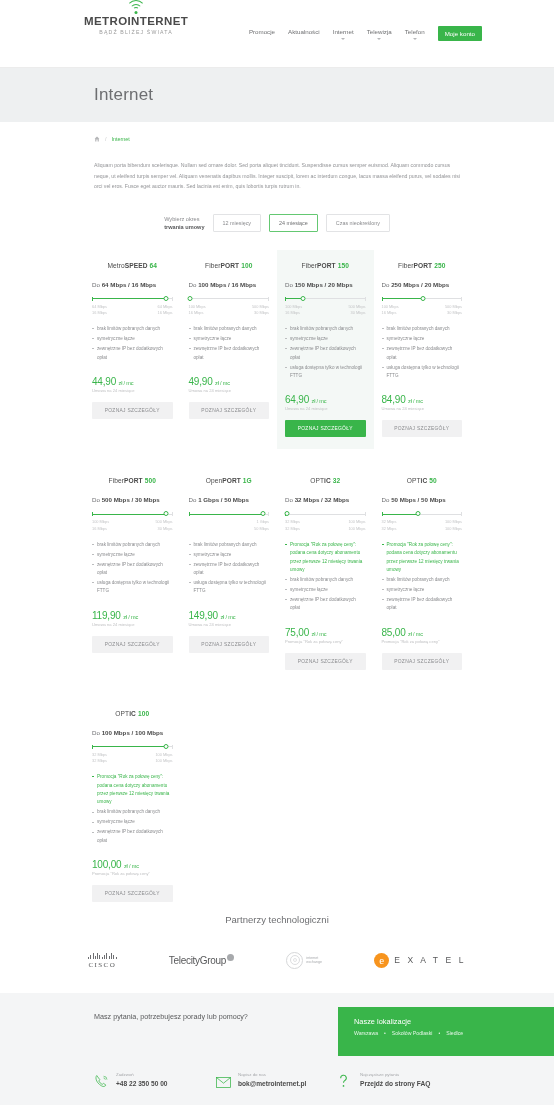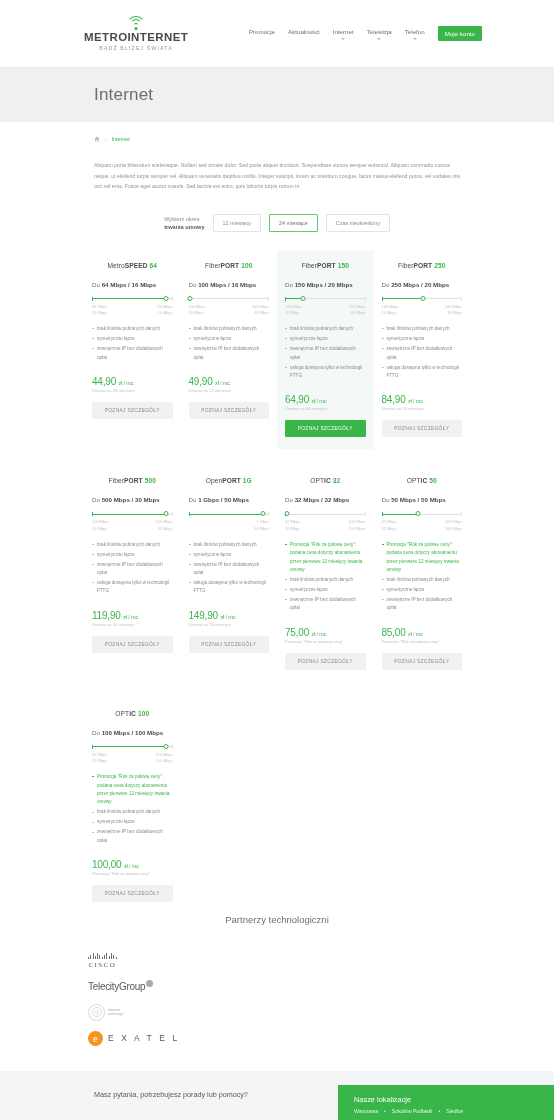--- a/index.html
+++ b/index.html
@@ -13,21 +13,20 @@
   }
   body { width: 554px; overflow-x: hidden; }
 
   .page { width: 554px; position: relative; }
 
   
   .header {
     height: 68px;
     background: #ffffff;
     display: flex;
-    align-items: center;
     padding: 0 72px 0 84px;
     border-bottom: 1px solid #ececec;
     gap: 16px;
   }
   .logo-block { display: flex; flex-direction: column; align-items: center; }
   .wifi-icon { width: 22px; height: 13px; position: relative; margin-bottom: 2px; }
   .wifi-arc {
     position: absolute; left: 50%; transform: translateX(-50%);
     border: 1.6px solid #39b54a; border-bottom-color: transparent;
     border-left-color: transparent; border-right-color: transparent;
@@ -161,23 +160,22 @@
   .plans-row2 { margin-top: 16px; }
   .plans-row3 { margin-top: 16px; }
 
   
   .partners { padding-bottom: 20px; }
   .partners h2 {
     text-align: center; font-size: 9.5px; font-weight: 400; color: #6d6e71;
     margin-bottom: 22px;
   }
   .partner-row {
-    display: flex; align-items: flex-start; justify-content: space-between;
+    display: flex; align-items: flex-end; justify-content: space-between;
     padding: 0 88px;
-    flex-direction: column;
   }
   .partner { display: flex; align-items: center; justify-content: center; height: 26px; }
 
   .cisco { display: flex; flex-direction: column; align-items: center; gap: 2px; }
   .cisco-bars { display: flex; align-items: flex-end; gap: 1.3px; height: 7px; }
   .cisco-bars span { width: 1px; background: #6d6e71; }
   .cisco-word { font-size: 7px; letter-spacing: 1.4px; color: #58595b; font-family: "Liberation Serif", serif; }
 
   .telecity { display: flex; align-items: flex-start; }
   .telecity-word { font-size: 10px; color: #58595b; letter-spacing: -0.3px; }
@@ -198,21 +196,21 @@
   }
   .exatel-word { font-size: 8.5px; letter-spacing: 2.6px; color: #58595b; }
 
   
   .contact-band { background: #f4f5f6; padding: 14px 0 16px 0; position: relative; }
   .contact-top { display: flex; align-items: stretch; }
   .contact-left { padding-left: 94px; padding-top: 4px; flex: 1; }
   .contact-left h3 { font-size: 7.2px; font-weight: 400; color: #58595b; line-height: 1.6; }
   .contact-left p { font-size: 7.2px; color: #8a8b8e; line-height: 1.6; }
   .locations {
-    background: #39b54a; color: #fff; padding: 10px 14px 10px 16px;
+    background: #39b54a; color: #fff; padding: 10px 14px 20px 16px;
     width: 216px; margin-right: 0px;
   }
   .locations h4 { font-size: 7.4px; font-weight: 400; margin-bottom: 4px; }
   .loc-list { display: flex; align-items: center; gap: 6px; font-size: 5.2px; color: #e3f5e6; }
   .loc-sep { font-size: 5px; }
 
   .contact-items {
     display: flex; padding: 16px 94px 0 94px; gap: 0;
   }
   .contact-item { display: flex; align-items: center; gap: 6px; flex: 1; }

